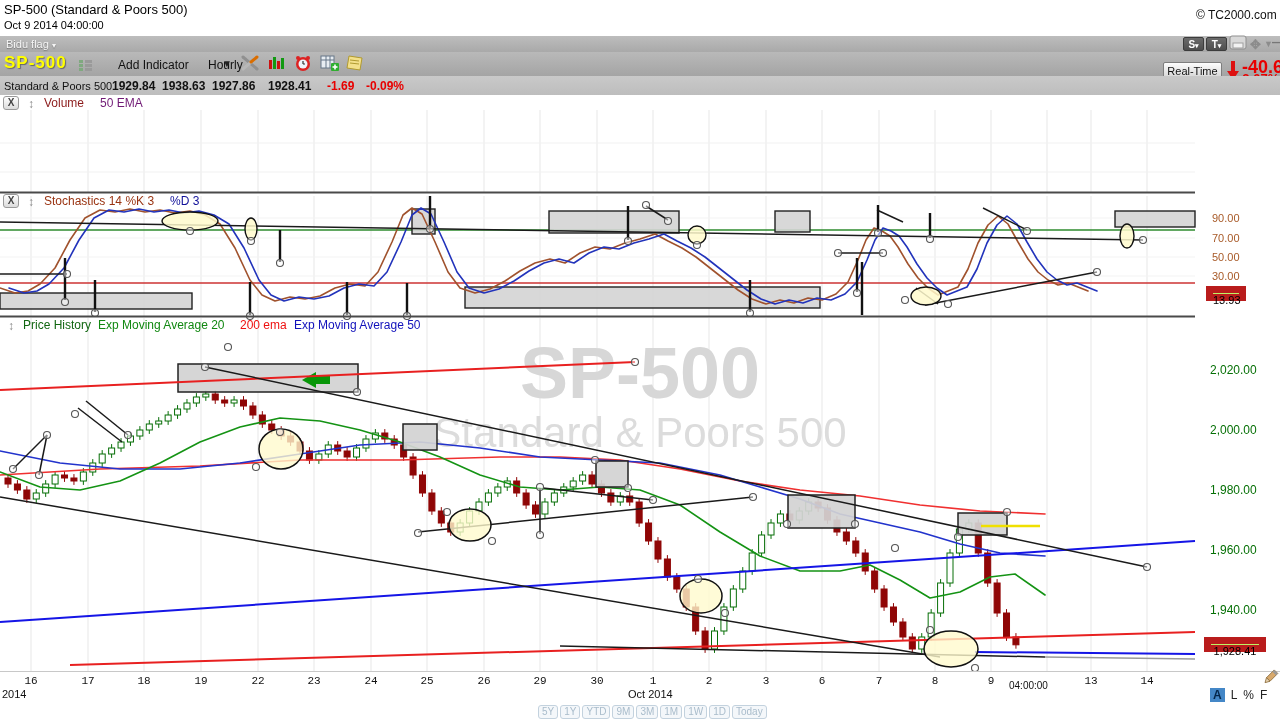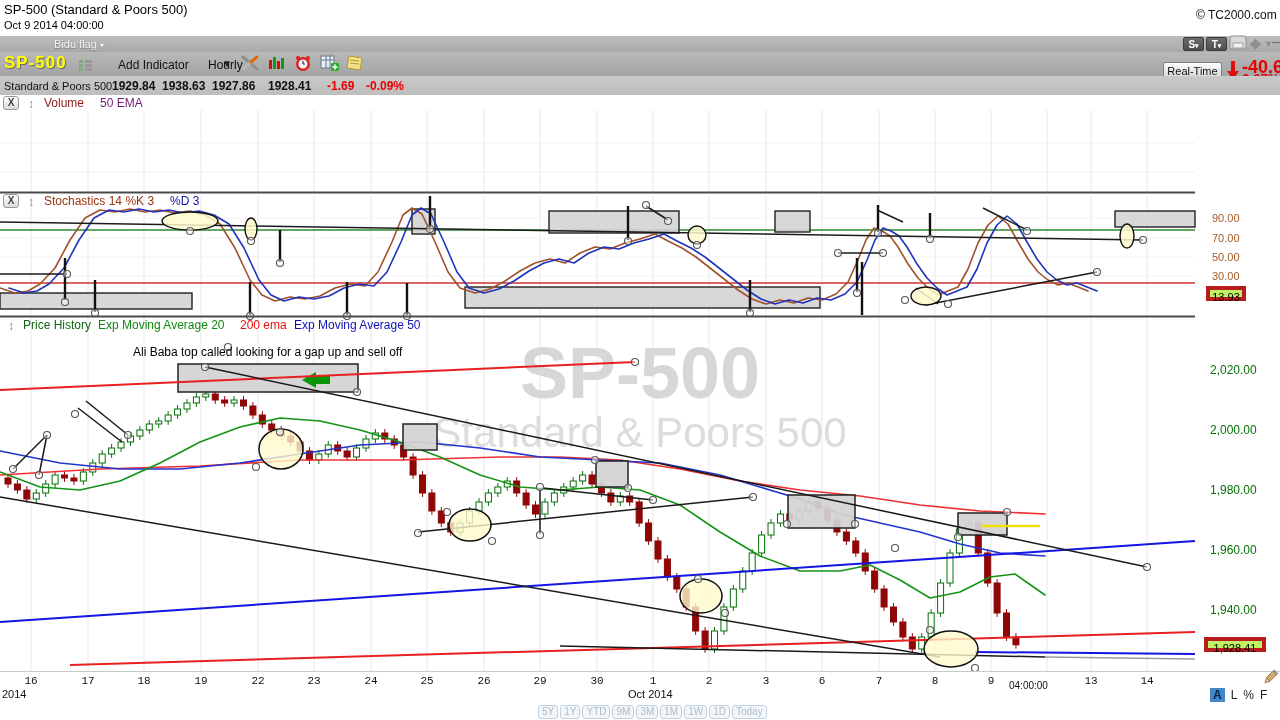--- a/index.html
+++ b/index.html
@@ -14,21 +14,21 @@
   .datetime { left:4px; top:19px; font-size:11px; color:#000; }
   .copyright { left:1196px; top:8px; font-size:12px; color:#111; }
 
   
   .bar1 { left:0; top:36px; width:1280px; height:16px;
           background:linear-gradient(#bdbdbd,#a9a9a9); }
   .bar2 { left:0; top:52px; width:1280px; height:24px;
           background:linear-gradient(#b9b9b9,#a4a4a4); }
   .bar3 { left:0; top:76px; width:1280px; height:19px;
           background:linear-gradient(#c9c9c9,#bdbdbd); }
-  .watchlist { left:6px; top:38px; font-size:11px; color:#f4f4f4; text-shadow:0 1px 1px #777;margin-left:48px; }
+  .watchlist { left:6px; top:38px; font-size:11px; color:#f4f4f4; text-shadow:0 1px 1px #777; }
   .sym { left:4px; top:53px; font-size:17px; font-weight:bold; color:#ffff00;
          text-shadow:1px 1px 1px #666; letter-spacing:1px; }
   .addind { left:96px; top:58px; font-size:12px; color:#111;margin-left:22px; }
   .tf { left:180px; top:58px; font-size:12px; color:#111;margin-left:28px; }
   .tfcaret { left:222px; top:58px; font-size:10px; color:#222; }
   .tb-icon { top:54px; width:18px; height:18px; }
   .stbtn { top:37px; width:21px; height:14px; background:linear-gradient(#6b6b6b,#4e4e4e);
            border:1px solid #3c3c3c; border-radius:2px; color:#fff; font-size:10px;
            font-weight:bold; text-align:center; line-height:13px; }
   .winbtn { top:36px; color:#e8e8e8; font-size:12px; }
@@ -43,21 +43,21 @@
 
   
   .xbtn { width:16px; height:14px; background:linear-gradient(#ffffff,#dcdcdc);
           border:1px solid #9a9a9a; border-radius:3px; color:#444; font-size:10px;
           font-weight:bold; text-align:center; line-height:12px; }
   .updn { color:#8a8a8a; font-size:12px; }
   .phdr { font-size:12px; }
 
   .axis-green { position:absolute; left:1210px; font-size:12px; color:#067006; }
   .axis-brown { position:absolute; left:1212px; font-size:11px; color:#a85a28; }
-  .valbox { position:absolute; border:4px solid #b91c1c; background:#bef264; color:#000;
+  .valbox { position:absolute; border:7px solid #b91c1c; background:#bef264; color:#000;
             font-size:11px; text-align:center; }
   .xtick { position:absolute; top:675px; font-size:11px; color:#111; transform:translateX(-50%);font-family:Liberation Mono, monospace; }
   .xsub { position:absolute; font-size:11px; color:#111; }
   .xtime { position:absolute; font-size:10px; color:#111; }
 
   .chips { left:538px; top:705px; display:flex; gap:2px; }
   .chip { border:1px solid #c3d2de; border-radius:3px; background:#f4f7fa;
           color:#a9bccb; font-size:10px; padding:0 3px; line-height:12px; }
 
   .corner { left:1210px; top:688px; display:flex; gap:6px; font-size:12px; color:#222;
@@ -591,21 +591,20 @@
 <div class="abs updn" style="left:28px; top:195px;">↕</div>
 <div class="abs phdr" style="left:44px; top:194px; color:#993311;">Stochastics 14 %K 3</div>
 <div class="abs phdr" style="left:170px; top:194px; color:#111199;">%D 3</div>
 
 <div class="abs updn" style="left:8px; top:319px;">↕</div>
 <div class="abs phdr" style="left:23px; top:318px; color:#116611;">Price History</div>
 <div class="abs phdr" style="left:98px; top:318px; color:#118811;">Exp Moving Average 20</div>
 <div class="abs phdr" style="left:240px; top:318px; color:#ee1111;">200 ema</div>
 <div class="abs phdr" style="left:294px; top:318px; color:#1111bb;">Exp Moving Average 50</div>
 
-<div class="abs note" style="left:133px; top:345px;">Ali Baba top called looking for a gap up and sell off</div>
 
 <div id="gen-labels">
       <div class="axis-brown" style="top:212px">90.00</div>
       <div class="axis-brown" style="top:232px">70.00</div>
       <div class="axis-brown" style="top:251px">50.00</div>
       <div class="axis-brown" style="top:270px">30.00</div>
       <div class="valbox" style="left:1206px; top:286px; width:40px; height:15px; line-height:14px;">13.93</div>
       <div class="axis-green" style="top:363px">2,020.00</div>
       <div class="axis-green" style="top:423px">2,000.00</div>
       <div class="axis-green" style="top:483px">1,980.00</div>

